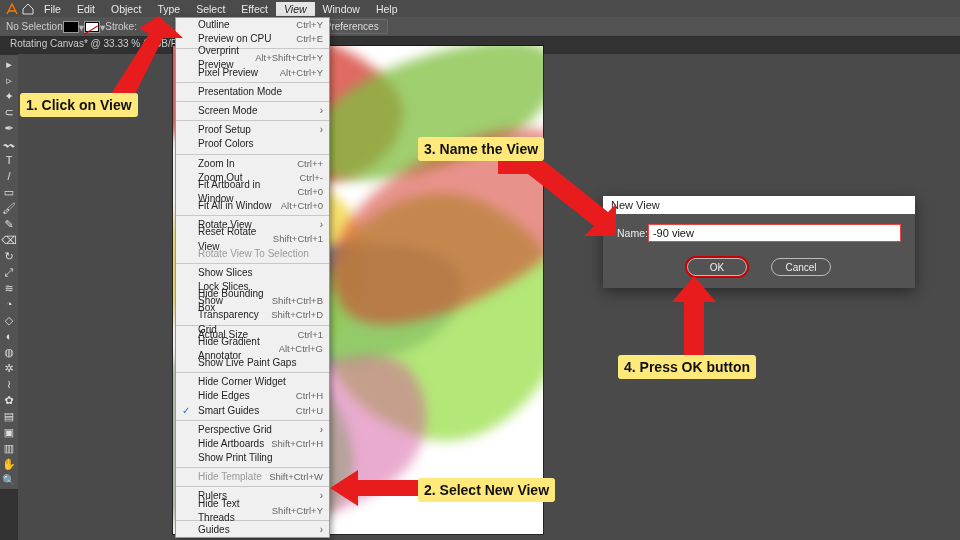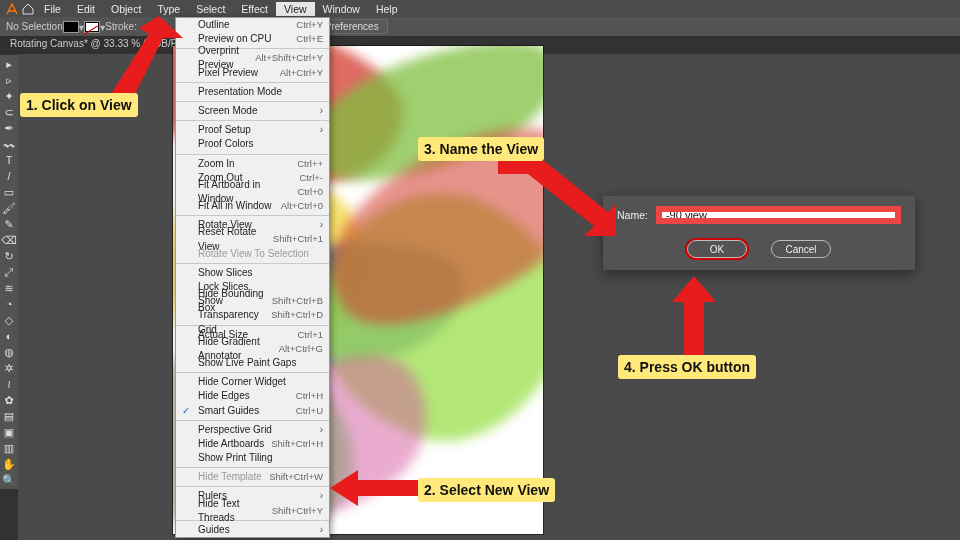--- a/index.html
+++ b/index.html
@@ -24,21 +24,21 @@
     color: #e8e8e8;
   }
   .menubar .glyph {
     width: 16px; height: 16px; display: inline-flex;
     align-items: center; justify-content: center;
   }
   .menubar .menu-item {
     padding: 1px 8px;
     cursor: default;
   }
-  .menubar .menu-item.open { background: #e6e6e6; color: #222; }
+  .menubar .menu-item.open { background: #e6e6e6; color: #222; font-style: italic; }
 
   
   .ctrl {
     position: absolute; left: 0; top: 17px; right: 0; height: 20px;
     background: #535353;
     display: flex; align-items: center; padding: 0 6px;
     border-bottom: 1px solid #2d2d2d;
   }
   .ctrl .lbl { font-size: 10px; color: #ccc; }
   .sw { width: 16px; height: 12px; border: 1px solid #999; }
@@ -118,24 +118,24 @@
   .dialog {
     position: absolute;
     left: 603px; top: 196px; width: 312px;
     background: #535353; color: #eee;
     box-shadow: 0 4px 14px rgba(0,0,0,.45);
     z-index: 40;
   }
   .dlg-title {
     background: #fff; color: #222; padding: 3px 8px; font-size: 11px;
   }
-  .dlg-body { padding: 10px 14px; display:flex; align-items:center; gap:8px; }
+  .dlg-body { padding: 10px 14px; display:flex; align-items:center; }
   .dlg-body input {
     flex: 1; height: 18px; background: #fff; color: #111;
-    border: 6px solid #ef4444; font-size: 11px; padding: 0 4px;
+    border: 1px solid #ef4444; font-size: 11px; padding: 0 4px;
   }
   .dlg-foot {
     padding: 6px 0 12px 0; display: flex; justify-content: center; gap: 24px;
   }
   .btn {
     width: 60px; height: 18px; border-radius: 9px;
     border: 1px solid #bbb; background: #535353; color: #eee;
     font-size: 10px; display:flex; align-items:center; justify-content:center;
   }
   .btn.ok.ring { box-shadow: 0 0 0 2px #c00; }
@@ -362,20 +362,21 @@
       <span>Hide Text Threads</span>
       <span class="sc">Shift+Ctrl+Y</span>
     </div>
     <div class="dd-sep"></div>
     <div class="dd-row sub">
       <span>Guides</span>
     </div>
   </div>
 
 <div class="dialog">
+  <div class="dlg-title">New View</div>
   <div class="dlg-body">
     <span>Name:</span>
     <input type="text" value="-90 view" style="">
   </div>
   <div class="dlg-foot">
     <div class="btn ok ring">OK</div>
     <div class="btn">Cancel</div>
   </div>
 </div>
 

